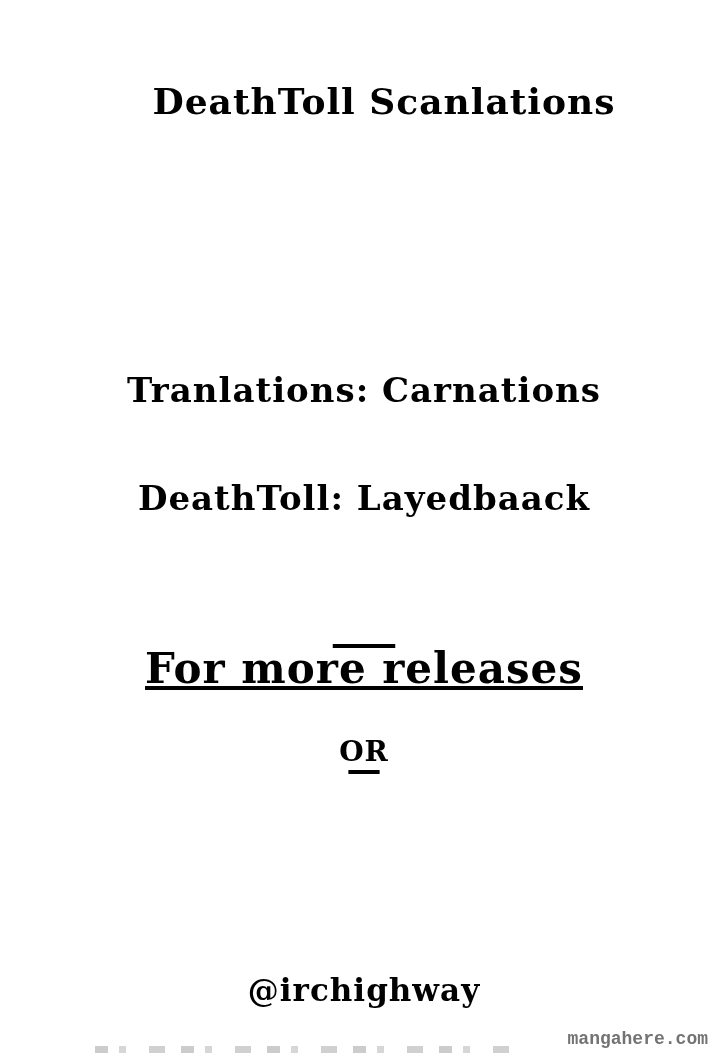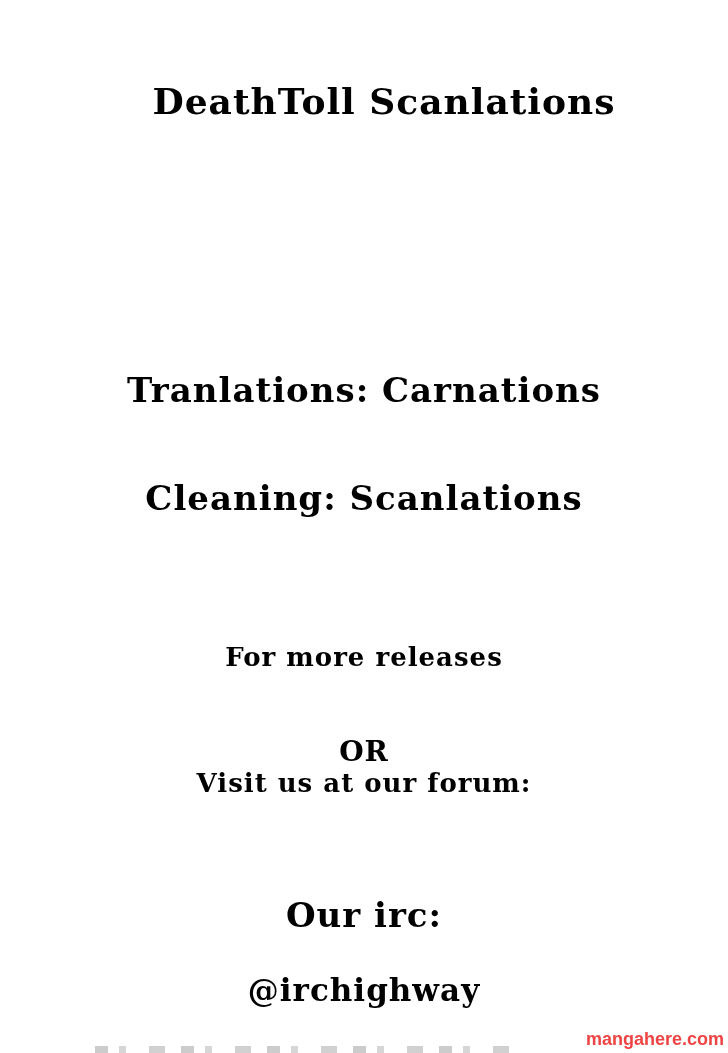--- a/index.html
+++ b/index.html
@@ -31,50 +31,51 @@
     margin-left: 20px;
   }
   .credits-block {
     top: 300px;
     font-size: 34px;
     line-height: 36px;
     letter-spacing: 1px;
     text-align: center;
   }
   .forum-block {
-    top: 552px;
-    font-size: 26px;
+    top: 564px;
+    font-size: 42px;
     line-height: 42px;
     letter-spacing: 1px;
+    text-decoration: underline;
   }
   .or-separator {
     top: 735px;
     font-size: 28px;
     letter-spacing: 1px;
   }
   .irc-block {
     top: 820px;
     font-size: 34px;
     line-height: 38px;
     letter-spacing: 1px;
   }
   .irc-network {
     top: 972px;
     font-size: 31px;
     letter-spacing: 1px;
   }
   .watermark {
     position: absolute;
     top: 1029px;
-    right: 4px;
-    font-family: Liberation Sans, sans-serif;
+    right: 20px;
+    font-family: Liberation Mono, monospace;
     font-weight: bold;
     font-size: 18px;
     letter-spacing: 0px;
-    color: #ef4444;
+    color: #737373;
   }
   
   .cutoff-fragments {
     position: absolute;
     top: 1046px;
     left: 95px;
     width: 420px;
     height: 7px;
     opacity: 0.85;
     background: repeating-linear-gradient(
@@ -90,32 +91,30 @@
 </style>
 </head>
 <body>
 
 <div class="page">
 
   <div class="centered page-title">DeathToll Scanlations</div>
 
   <div class="centered credits-block">
     <div>Tranlations: Carnations</div>
-    <div>Cleaning: Scanlations</div>
+    <div>DeathToll: Layedbaack</div>
   </div>
 
   <div class="centered forum-block">
     <div>For more releases</div>
-    <div>Visit us at our forum:</div>
   </div>
 
   <div class="centered or-separator">OR</div>
 
   <div class="centered irc-block">
-    <div>Our irc:</div>
   </div>
 
   <div class="centered irc-network">@irchighway</div>
 
   <div class="watermark">mangahere.com</div>
 
   <div class="cutoff-fragments"></div>
 
 </div>
 

